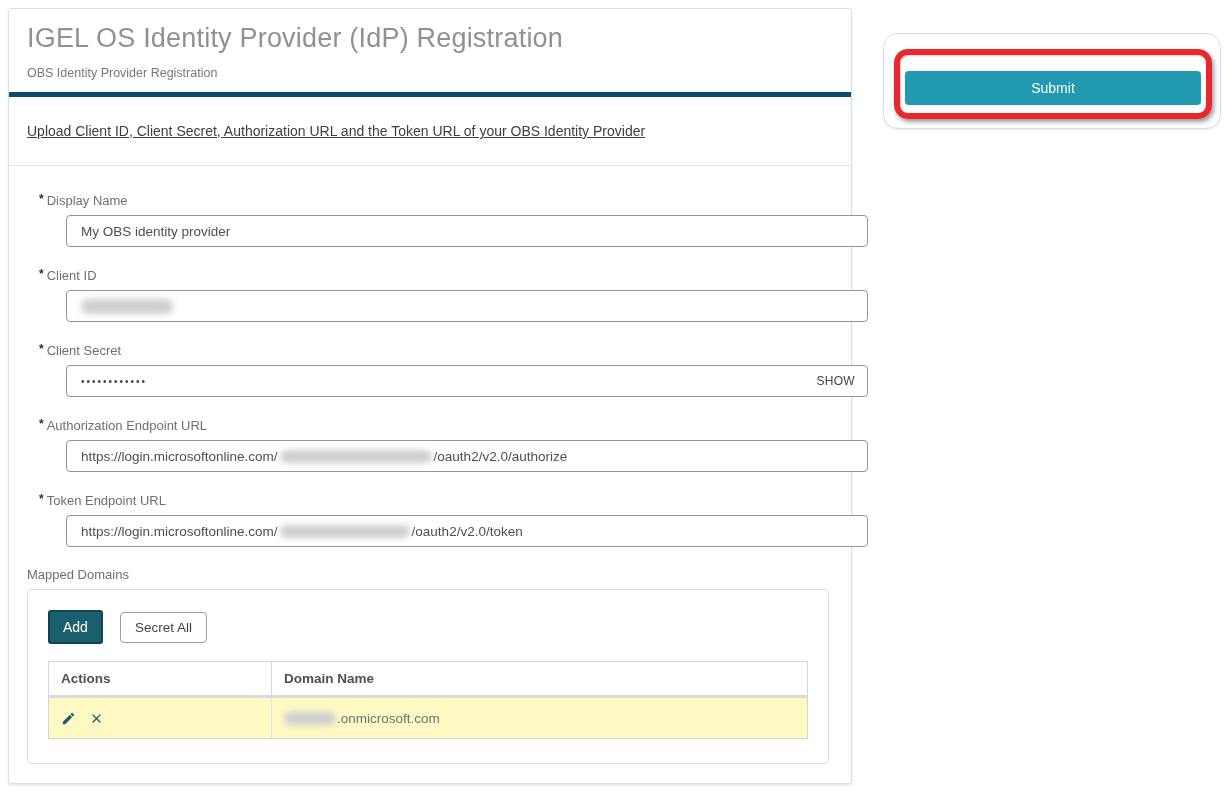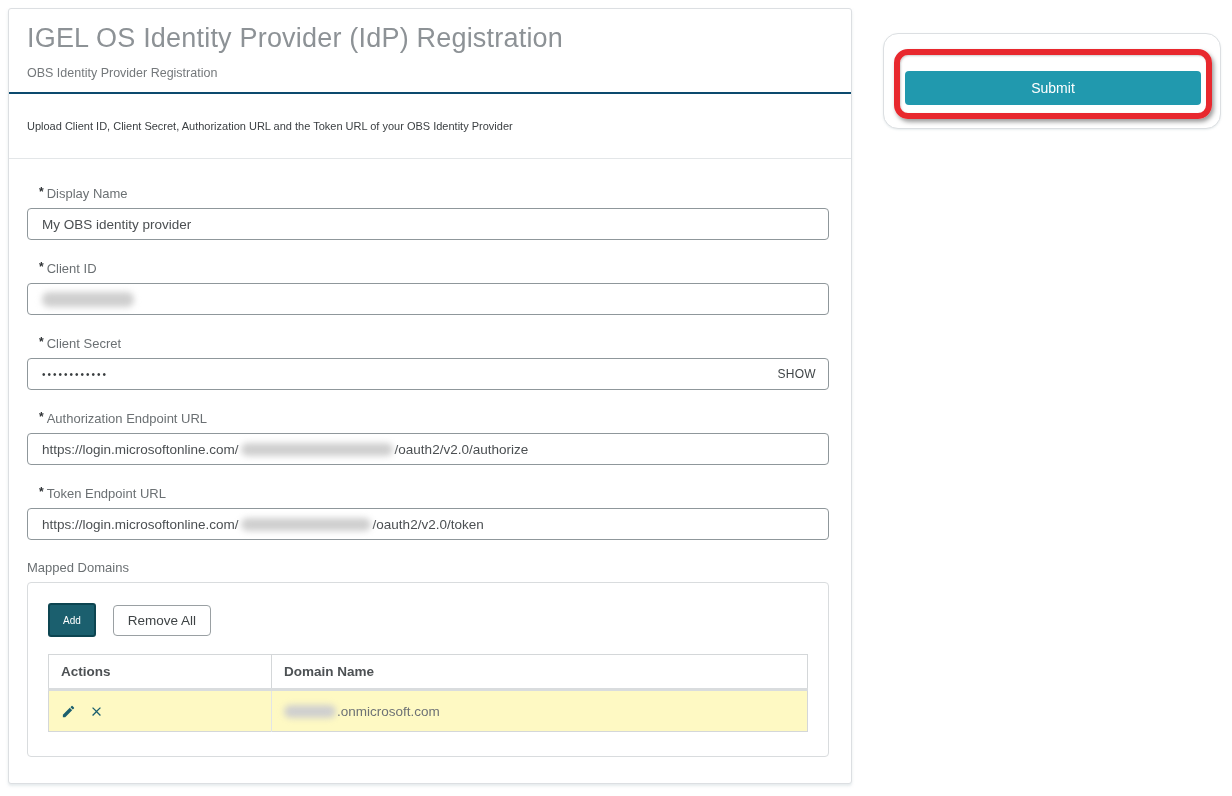--- a/index.html
+++ b/index.html
@@ -4,50 +4,50 @@
 <style>
   * { margin: 0; padding: 0; box-sizing: border-box; }
   html, body { width: 1232px; height: 796px; background: #ffffff;
     font-family: "Liberation Sans", "DejaVu Sans", sans-serif; color: #3f4446; overflow: hidden; }
   .page { position: relative; width: 1232px; height: 796px; }
 
   
   .main-card { position: absolute; left: 8px; top: 8px; width: 844px; height: 776px;
     background: #fff; border: 1px solid #dcdfe2; border-radius: 3px;
     box-shadow: 0 2px 3px rgba(180,195,200,.35); }
-  .card-head { padding: 14px 22px 12px 18px; border-bottom: 2px solid #0c4a6e; }
+  .card-head { padding: 14px 22px 12px 18px; border-bottom: 5px solid #0c4a6e; }
   .card-title { font-size: 27px; font-weight: 400; letter-spacing: .2px; color: #8d9296; }
   .card-subtitle { margin-top: 12px; font-size: 12.5px; color: #74787b; }
   .card-desc { padding: 26px 22px 26px 18px; border-bottom: 1px solid #e3e6e8;
-    font-size: 11px; color: #3c4043; }
+    font-size: 14px; color: #3c4043; text-decoration: underline; }
   .card-form { padding: 26px 22px 0 18px; }
 
   .field-group { margin-bottom: 20px; }
   .field-label { font-size: 13px; color: #6b7073; margin-bottom: 7px; margin-left: 12px; }
   .req { font-size: 12px; color: #2c3033; vertical-align: 2px; margin-right: 3px; font-weight: bold; }
   .input-box { position: relative; width: 100%; height: 32px; background: #fff;
     border: 1px solid #8f979b; border-radius: 4px; padding: 0 14px;
-    display: flex; align-items: center; font-size: 13.5px; color: #4b4f52; }
+    display: flex; align-items: center; font-size: 13.5px; color: #4b4f52; margin-left: 39px; }
   .masked { font-size: 10px; letter-spacing: 2px; color: #3a3e40; }
   .show-btn { position: absolute; right: 12px; top: 0; height: 100%; display: flex;
     align-items: center; font-size: 12px; letter-spacing: .3px; color: #3f4446;
     background: none; border: none; cursor: pointer;
     font-family: "Liberation Sans", sans-serif; }
   .redacted { display: inline-block; height: 13px; background: #cfcfcf;
     border-radius: 7px; filter: blur(3px); vertical-align: -2px; }
   .redacted.cid { width: 92px; height: 15px; }
   .redacted.auth { width: 152px; margin: 0 2px; }
   .redacted.tok { width: 130px; margin: 0 2px; }
   .redacted.dom { width: 52px; margin-right: 1px; }
 
   .section-label { font-size: 13px; color: #6b7073; margin-bottom: 7px; }
   .domains-box { border: 1px solid #d9dcde; border-radius: 4px; padding: 20px 20px 24px 20px; }
   .btn-row { display: flex; align-items: center; gap: 17px; margin-bottom: 17px; }
   .btn-add { height: 34px; padding: 0 13px; background: #1b5f6e; color: #fff;
-    border: 2px solid #0d4551; border-radius: 3px; font-size: 10px; cursor: pointer;
+    border: 2px solid #0d4551; border-radius: 3px; font-size: 14px; cursor: pointer;
     font-family: "Liberation Sans", sans-serif; }
   .btn-remove { height: 31px; padding: 0 14px; background: #fff; color: #3f4446;
     border: 1px solid #9aa0a3; border-radius: 4px; font-size: 13.5px; cursor: pointer;
     font-family: "Liberation Sans", sans-serif; }
 
   table.domains { width: 100%; border-collapse: collapse; border: 1px solid #d4d7d9; }
   table.domains th { text-align: left; font-size: 13.5px; font-weight: bold; color: #4d5154;
     background: #fff; height: 35px; padding: 0 12px; border-right: 1px solid #d4d7d9;
     border-bottom: 3px solid #d9dcde; margin-top: 12px; }
   table.domains th:last-child { border-right: none; }
@@ -124,21 +124,21 @@
             <span class="redacted tok"></span>
             <span>/oauth2/v2.0/token</span>
         </div>
       </div>
 
       <div class="section-label">Mapped Domains</div>
 
       <div class="domains-box">
         <div class="btn-row">
           <button class="btn-add">Add</button>
-          <button class="btn-remove">Remove All</button>
+          <button class="btn-remove">Secret All</button>
         </div>
 
         <table class="domains">
           <thead>
             <tr>
               <th class="col-actions">Actions</th>
               <th>Domain Name</th>
             </tr>
           </thead>
           <tbody>

